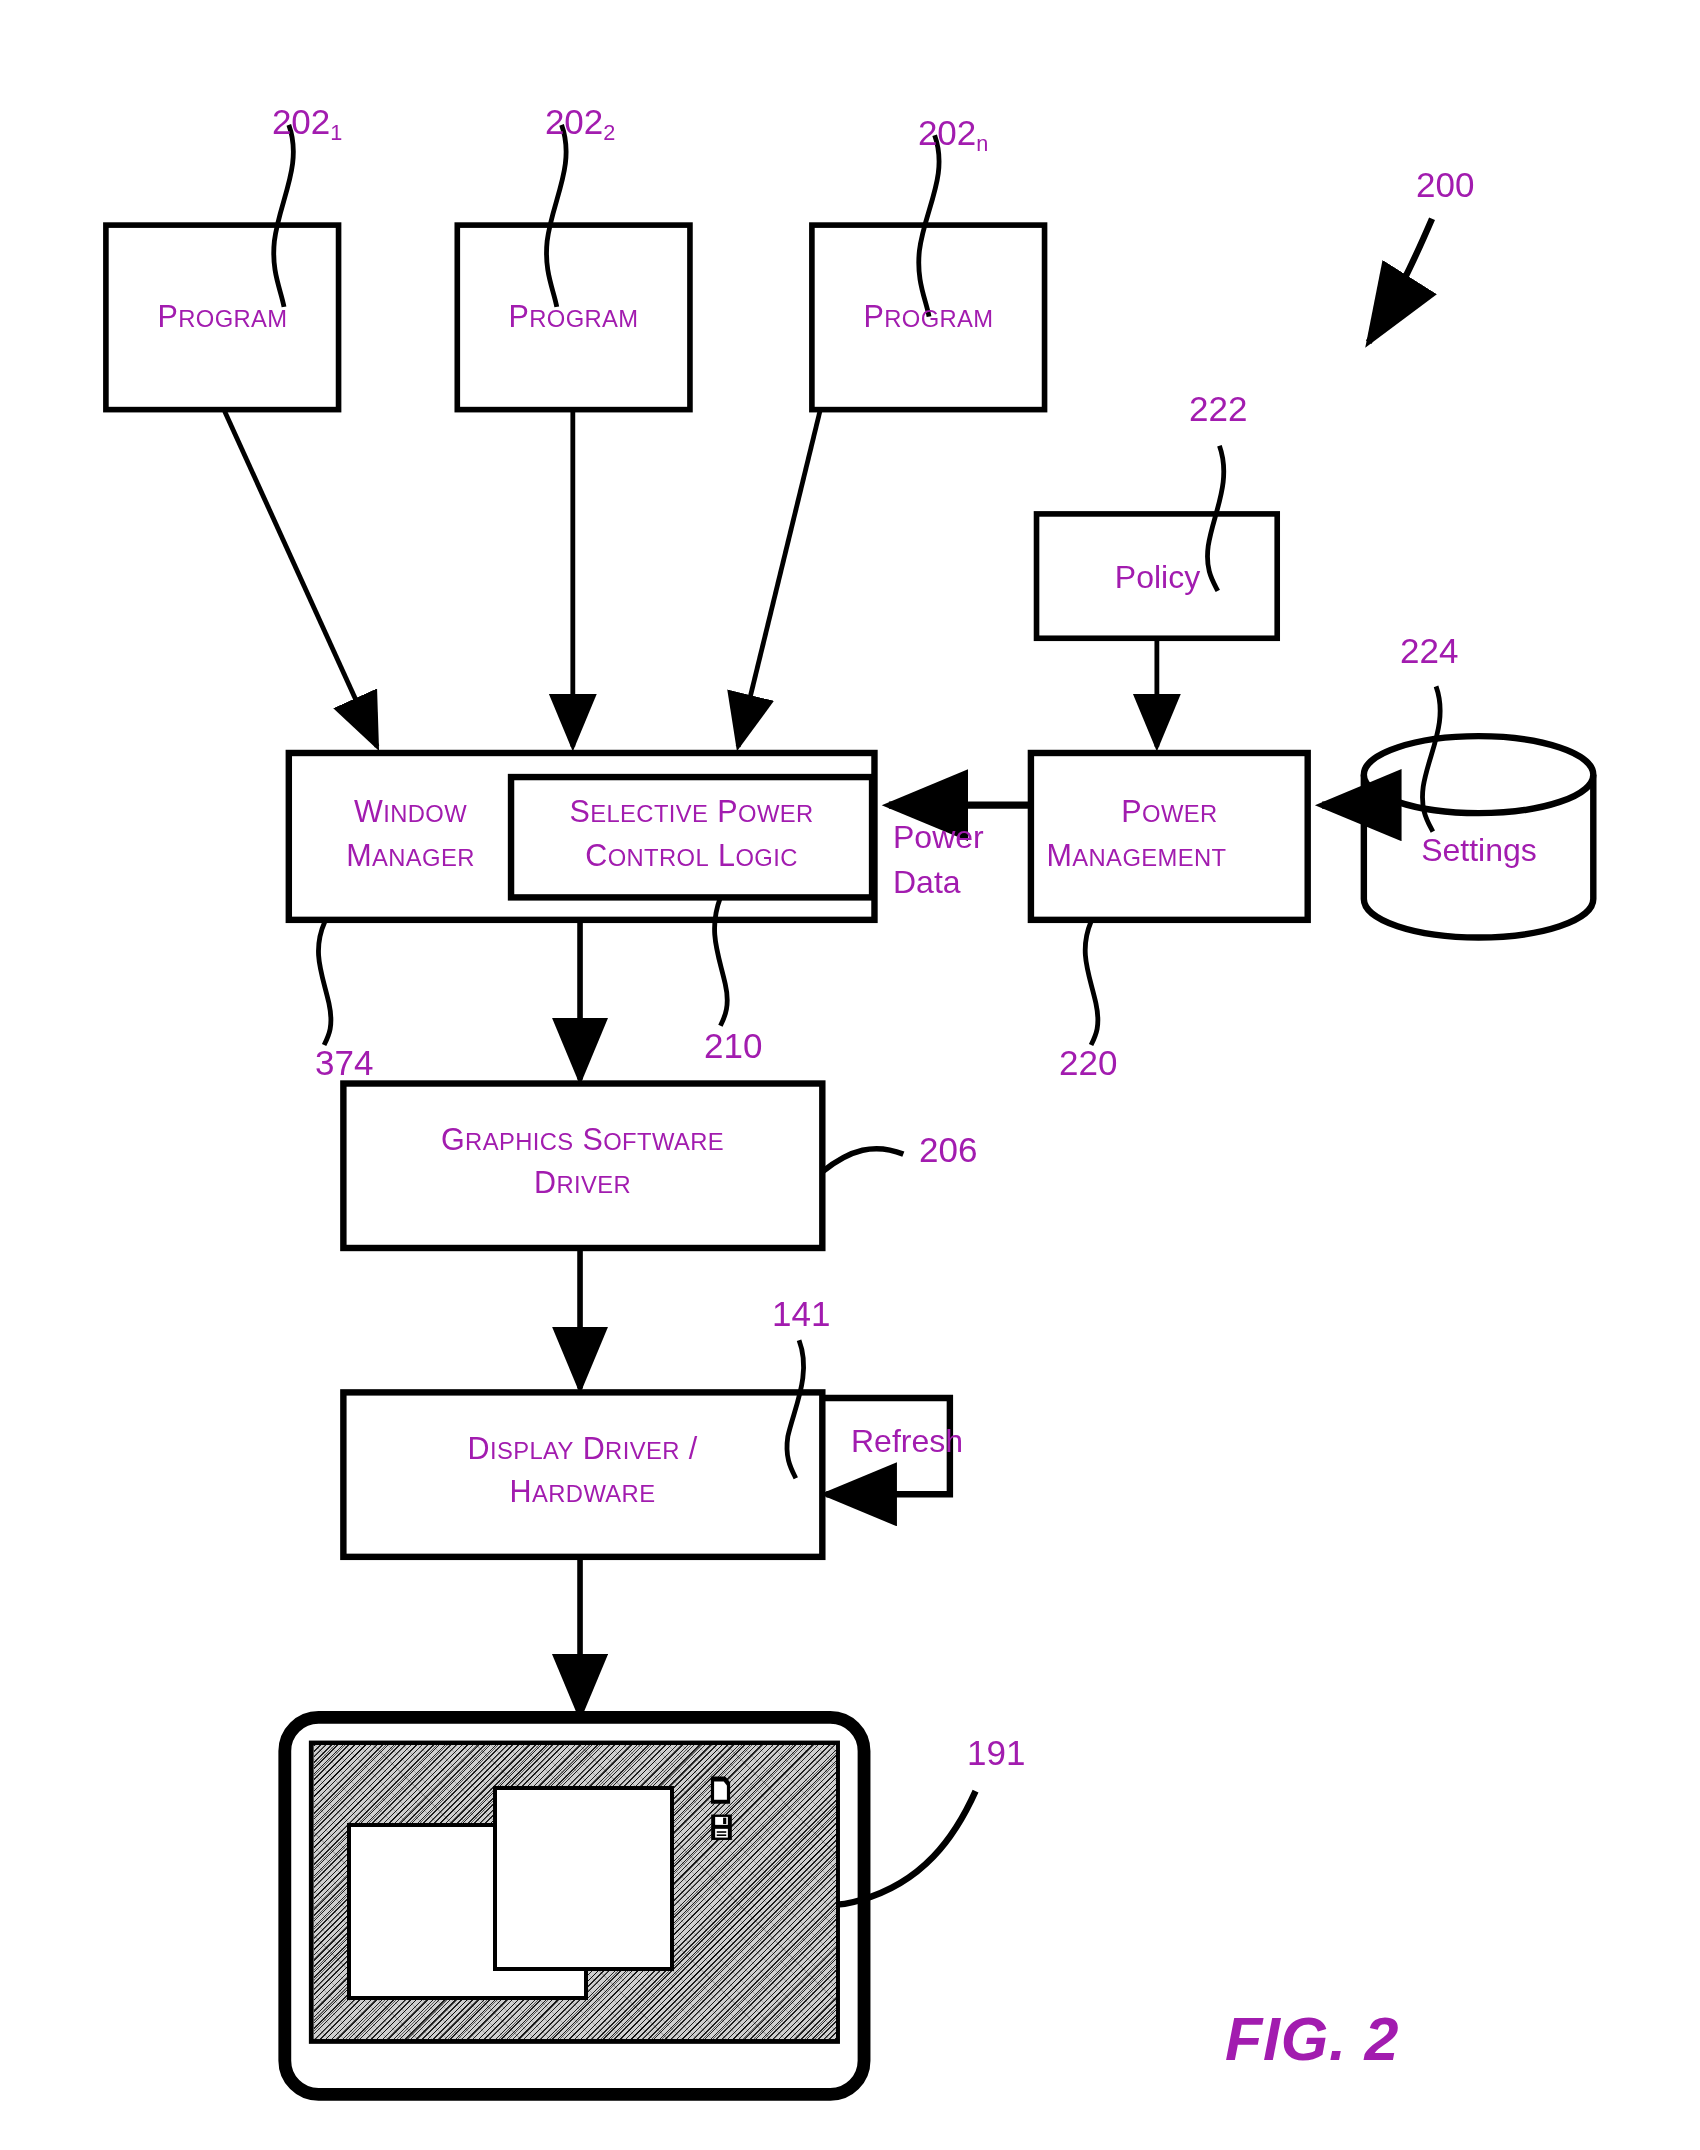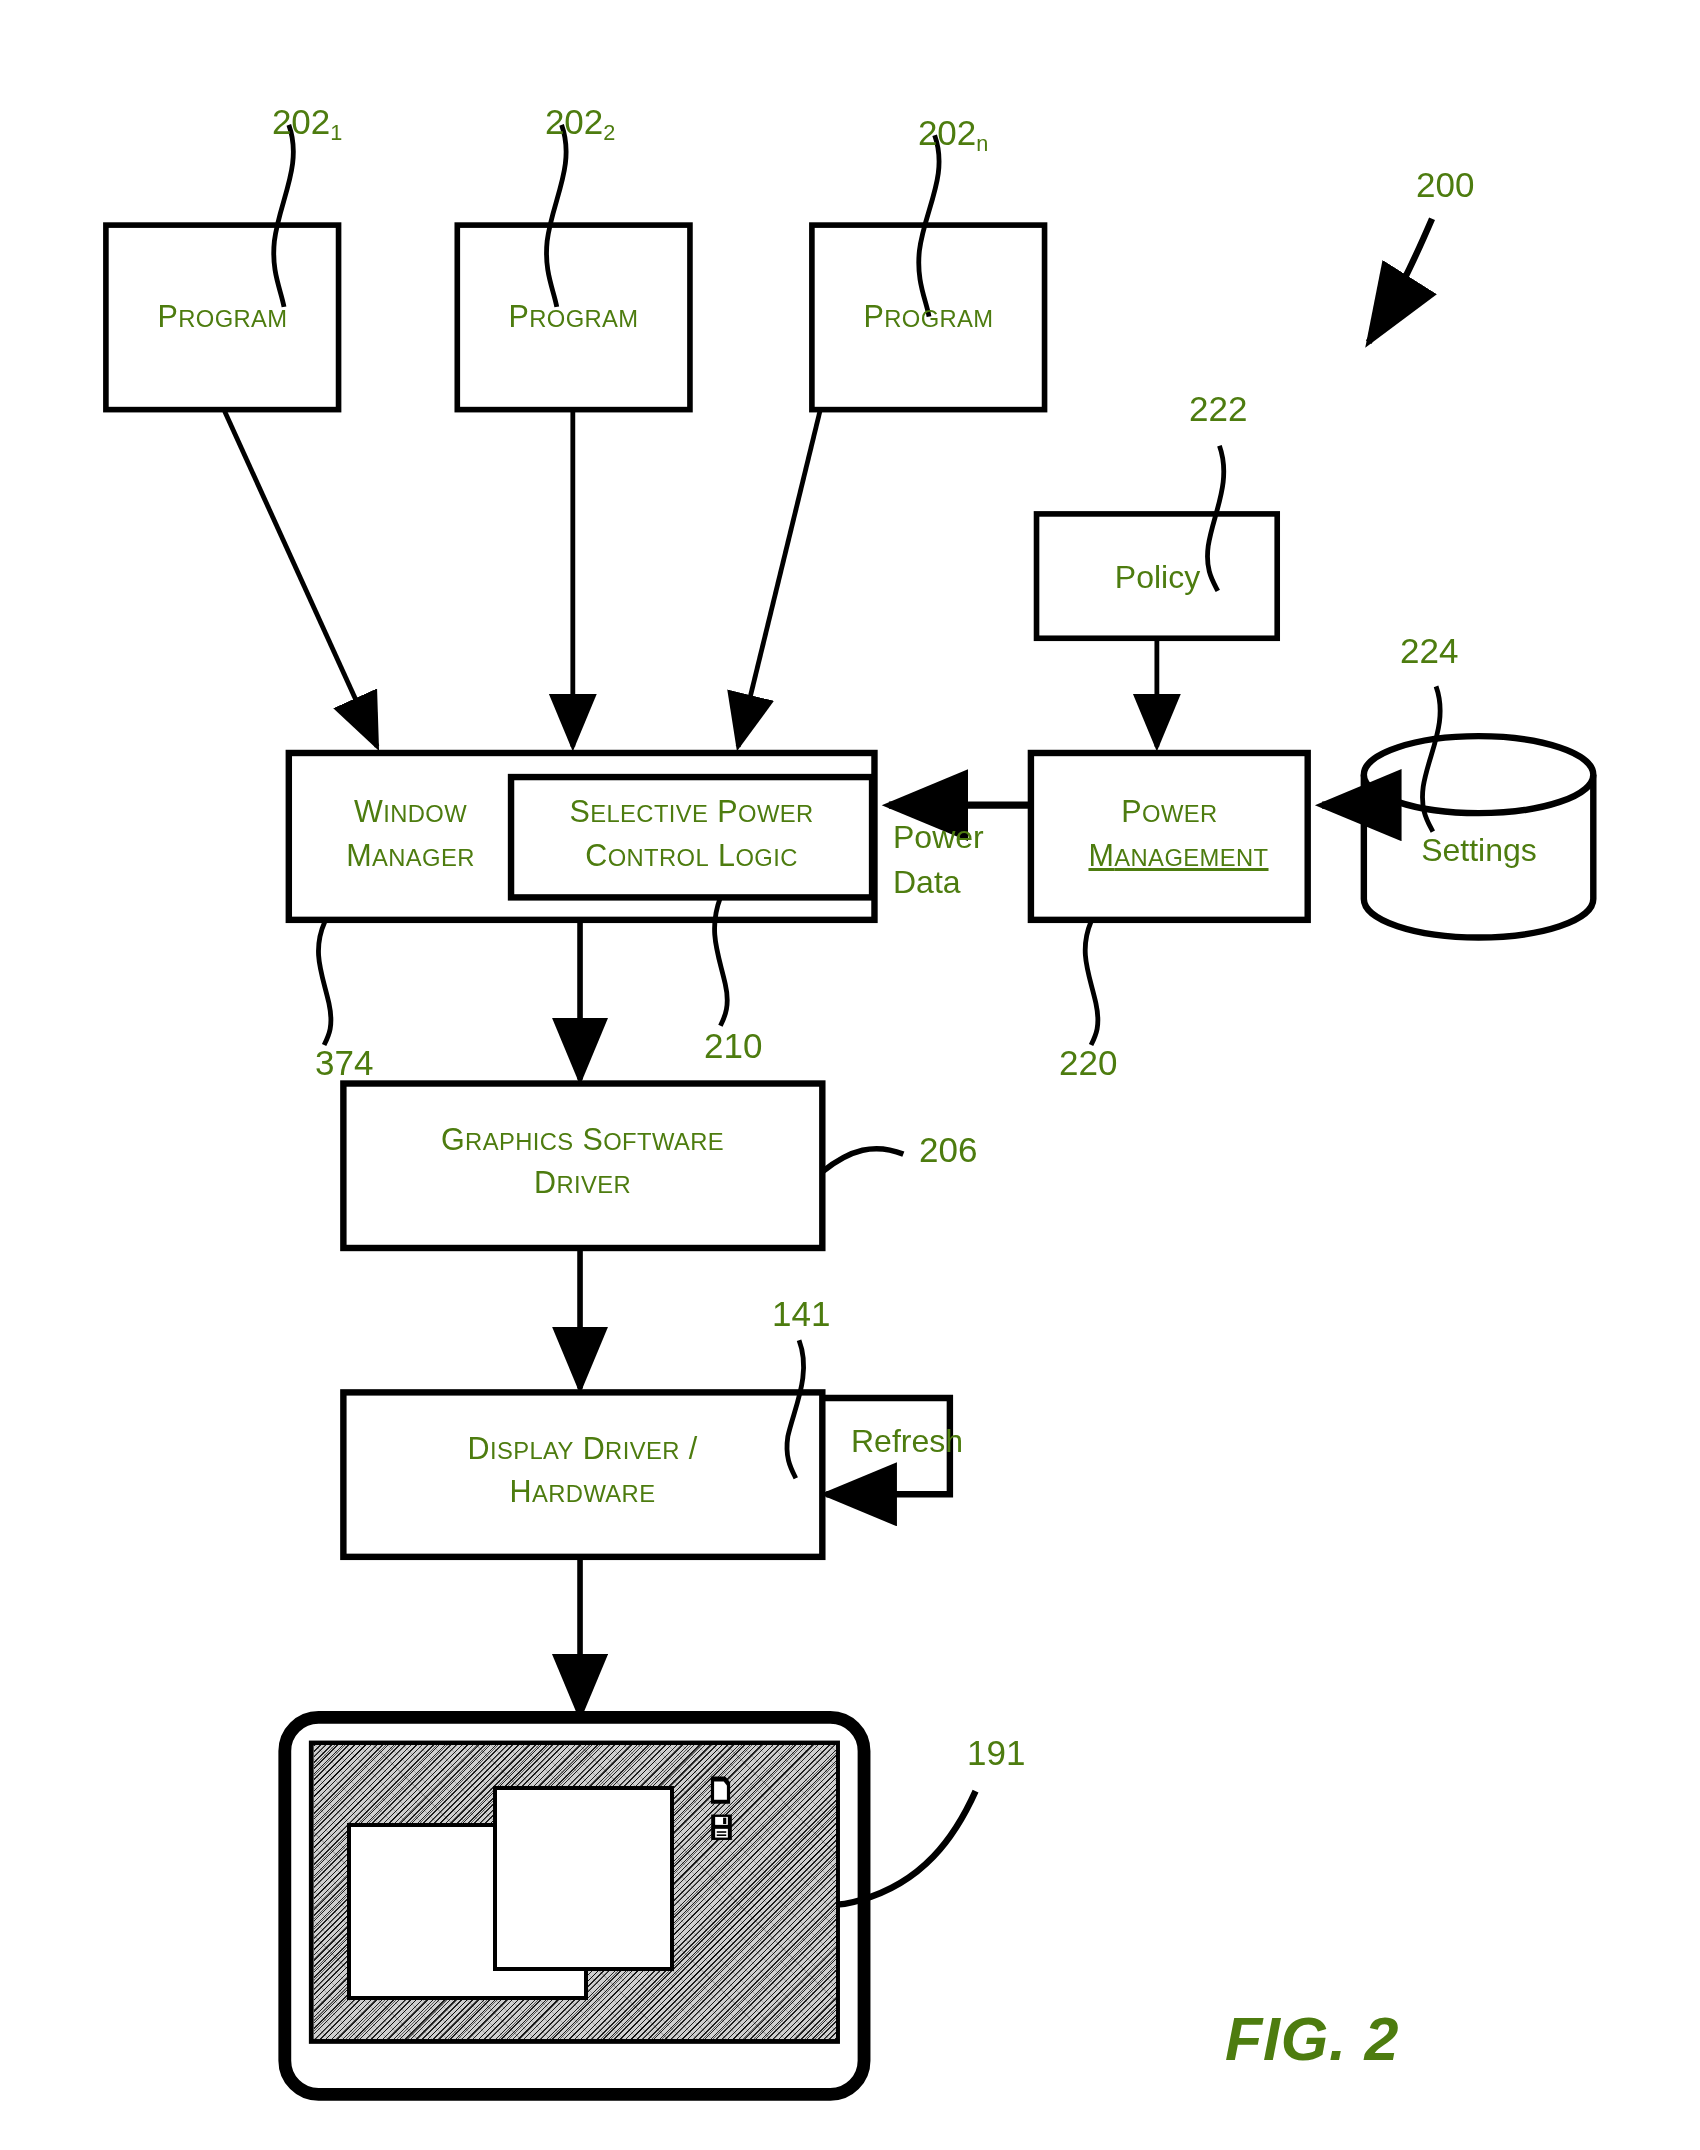--- a/index.html
+++ b/index.html
@@ -19,21 +19,21 @@
     position:absolute;
     left:0; top:0;
     width:1700px;
     height:2151px;
   }
   
   .txt{
     position:absolute;
     white-space:pre;
     line-height:1.12;
-    color:#4d7c0f;
+    color:#a21caf;
   }
   
   .smallcaps{
     font-family:"Liberation Sans", sans-serif;
     font-weight:400;
     text-transform:uppercase;
     letter-spacing:0.4px;
   }
   .smallcaps .cap{ font-size:1em; }
   .smallcaps .sm{ font-size:0.78em; }
@@ -193,21 +193,21 @@
   <div class="txt boxlabel smallcaps" style="left:307px; top:794px; width:207px;"><span class="cap">W</span><span class="sm">INDOW</span></div>
   <div class="txt boxlabel smallcaps" style="left:307px; top:838px; width:207px;"><span class="cap">M</span><span class="sm">ANAGER</span></div>
 
   <div class="txt boxlabel smallcaps" style="left:511px; top:794px; width:361px;"><span class="cap">S</span><span class="sm">ELECTIVE</span> <span class="cap">P</span><span class="sm">OWER</span></div>
   <div class="txt boxlabel smallcaps" style="left:511px; top:838px; width:361px;"><span class="cap">C</span><span class="sm">ONTROL</span> <span class="cap">L</span><span class="sm">OGIC</span></div>
 
   <div class="txt plainlabel" style="left:893px; top:820px; width:132px; text-align:left;">Power</div>
   <div class="txt plainlabel" style="left:893px; top:865px; width:132px; text-align:left;">Data</div>
 
   <div class="txt boxlabel smallcaps" style="left:1031px; top:794px; width:277px;"><span class="cap">P</span><span class="sm">OWER</span></div>
-  <div class="txt boxlabel smallcaps" style="left:1040px; top:838px; width:277px;text-decoration:underline;"><span class="cap">M</span><span class="sm">ANAGEMENT</span></div>
+  <div class="txt boxlabel smallcaps" style="left:998px; top:838px; width:277px;"><span class="cap">M</span><span class="sm">ANAGEMENT</span></div>
 
   <div class="txt plainlabel" style="left:1037px; top:560px; width:241px;">Policy</div>
 
   <div class="txt plainlabel" style="left:1364px; top:833px; width:230px;">Settings</div>
 
   <div class="txt refnum" style="left:315px; top:1043px;">374</div>
   <div class="txt refnum" style="left:704px; top:1026px;">210</div>
   <div class="txt refnum" style="left:1059px; top:1043px;">220</div>
   <div class="txt refnum" style="left:1189px; top:389px;">222</div>
   <div class="txt refnum" style="left:1400px; top:631px;">224</div>

